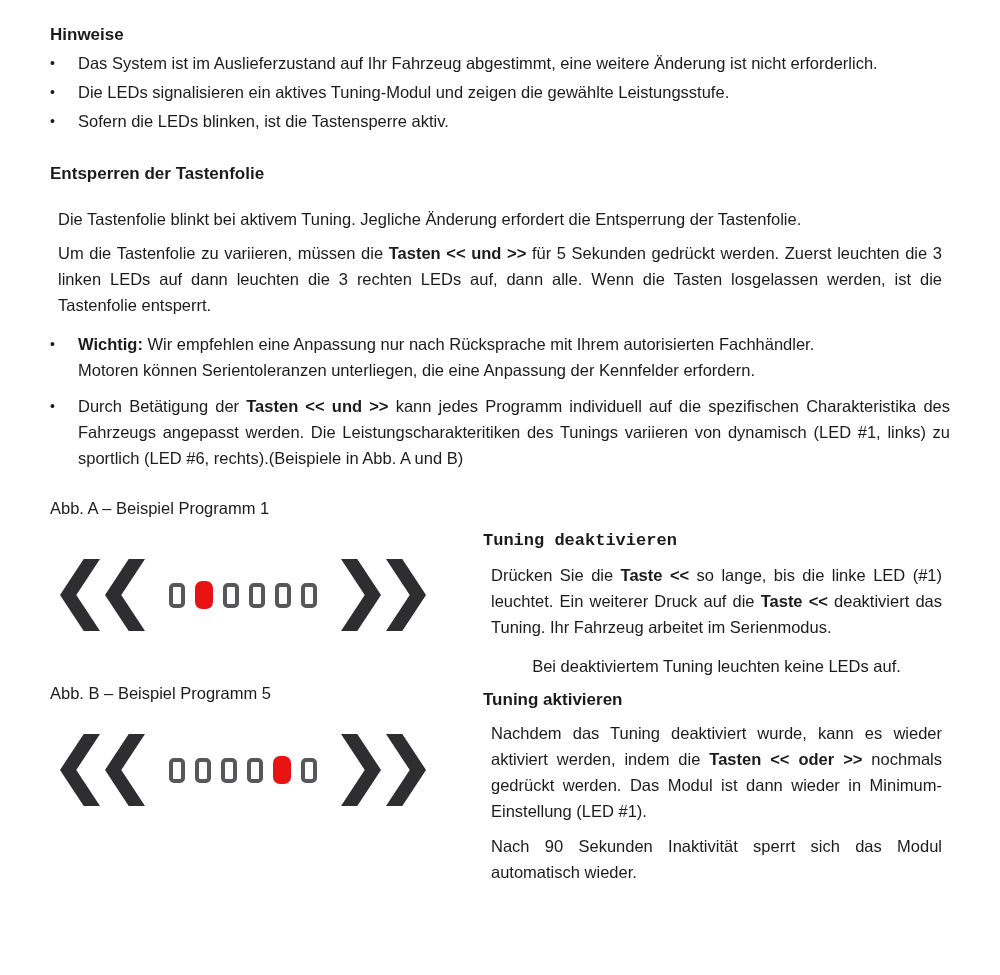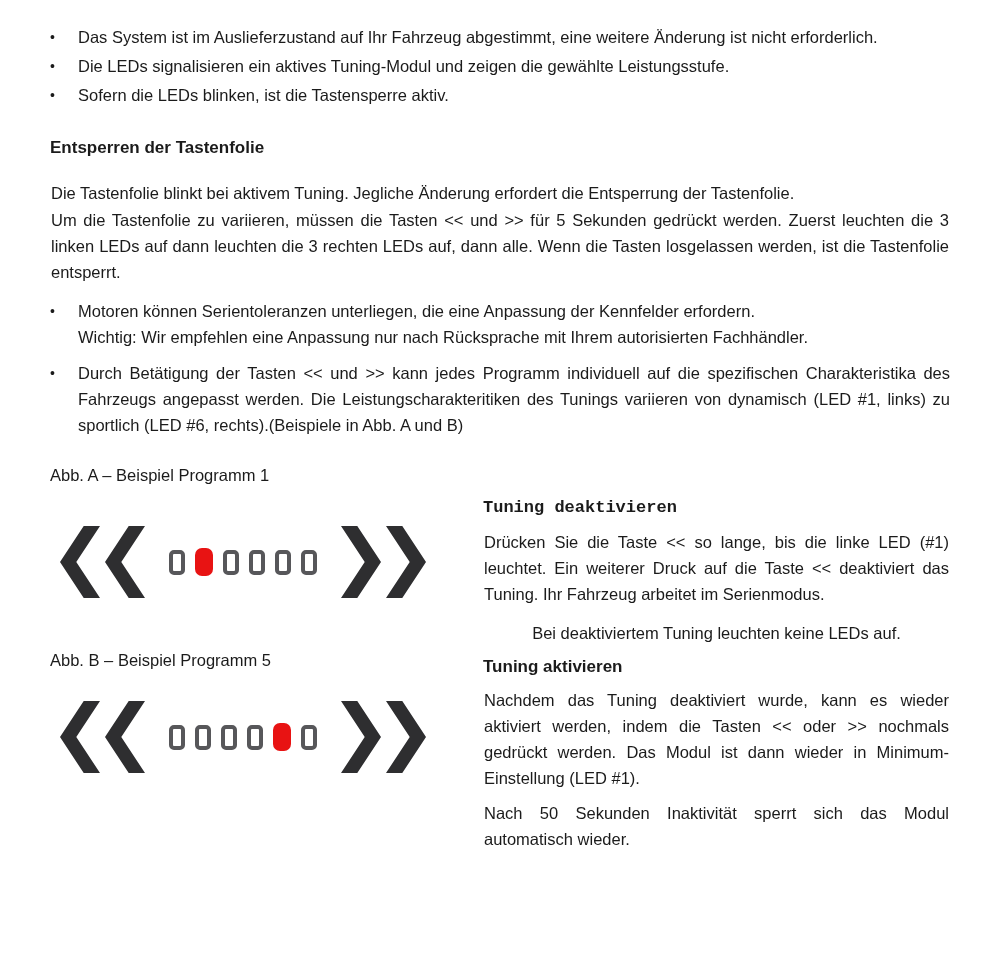--- a/index.html
+++ b/index.html
@@ -10,21 +10,21 @@
   }
   html,body{margin:0;padding:0;background:#ffffff;}
   body{
     width:1000px;height:975px;overflow:hidden;
     font-family:"Liberation Sans","DejaVu Sans",sans-serif;
     color:var(--text);
     font-size:16.5px;line-height:26px;
   }
   .page{position:relative;width:1000px;height:975px;padding:22px 50px 0 50px;box-sizing:border-box;}
   h2{font-size:17px;line-height:26px;margin:0;font-weight:700;color:var(--text);}
-  p{margin:1px;}
+  p{margin:8px;}
   .just{text-align:justify;text-justify:inter-word;}
 
   
   .bullet{display:flex;margin:0;}
   .bullet + .bullet{margin-top:3px;}
   .bullet .dot{width:28px;flex:none;font-size:14px;line-height:26px;}
   .bullet .txt{flex:1;}
 
   .sec-hinweise{margin-top:0;}
   .sec-hinweise .bullets{margin-top:2px;}
@@ -53,28 +53,29 @@
   .led-off{width:8px;height:17px;border:4px solid var(--led-border);border-radius:5px;background:#ffffff;}
   .led-on{width:18px;height:28px;border-radius:7px;background:var(--led-active);}
 
   .col-right h2.h-deakt{margin-top:33px;font-family:Liberation Mono, monospace;}
   .col-right .p1{margin-top:8px;}
   .col-right .p2{margin-top:13px;text-align:center;}
   .col-right h2.h-akt{margin-top:8px;}
   .col-right .p3{margin-top:7px;}
   .col-right .p4{margin-top:9px;}
 
-  b,.b{font-weight:400;}
+  b,.b{font-weight:700;}
 </style>
 </head>
 <body>
 
 <div class="page">
 
   <section class="sec-hinweise">
+    <h2>Hinweise</h2>
     <div class="bullets">
       <div class="bullet">
         <span class="dot">•</span>
         <span class="txt just">Das System ist im Auslieferzustand auf Ihr Fahrzeug abgestimmt, eine weitere Änderung ist nicht erforderlich.</span>
       </div>
       <div class="bullet">
         <span class="dot">•</span>
         <span class="txt">Die LEDs signalisieren ein aktives Tuning-Modul und zeigen die gewählte Leistungsstufe.</span>
       </div>
       <div class="bullet">
@@ -90,22 +91,22 @@
       <p>Die Tastenfolie blinkt bei aktivem Tuning. Jegliche Änderung erfordert die Entsperrung der Tastenfolie.</p>
       <p class="just"><span>Um die Tastenfolie zu variieren, müssen die </span><span class="b">Tasten &lt;&lt; und &gt;&gt;</span><span> für 5 Sekunden gedrückt werden. Zuerst leuchten die 3 linken LEDs auf dann leuchten die 3 rechten LEDs auf, dann alle. Wenn die Tasten losgelassen werden, ist die Tastenfolie entsperrt.</span></p>
     </div>
   </section>
 
   <section class="sec-anpassung">
     <div class="bullets">
       <div class="bullet">
         <span class="dot">•</span>
         <span class="txt">
+          <span style="display:block"><span class="b">Wichtig:</span><span> Wir empfehlen eine Anpassung nur nach Rücksprache mit Ihrem autorisierten Fachhändler.</span></span>
           <span style="display:block">Motoren können Serientoleranzen unterliegen, die eine Anpassung der Kennfelder erfordern.</span>
-          <span style="display:block"><span class="b">Wichtig:</span><span> Wir empfehlen eine Anpassung nur nach Rücksprache mit Ihrem autorisierten Fachhändler.</span></span>
         </span>
       </div>
       <div class="bullet">
         <span class="dot">•</span>
         <span class="txt just"><span>Durch Betätigung der </span><span class="b">Tasten &lt;&lt; und &gt;&gt;</span><span> kann jedes Programm individuell auf die spezifischen Charakteristika des Fahrzeugs angepasst werden. Die Leistungscharakteritiken des Tunings variieren von dynamisch (LED #1, links) zu sportlich (LED #6, rechts).(Beispiele in Abb. A und B)</span></span>
       </div>
     </div>
   </section>
 
   <div class="columns">
@@ -170,17 +171,17 @@
       </div>
     </div>
 
     <div class="col-right">
       <h2 class="h-deakt">Tuning deaktivieren</h2>
       <p class="p1 just"><span>Drücken Sie die </span><span class="b">Taste &lt;&lt;</span><span> so lange, bis die linke LED (#1) leuchtet. Ein weiterer Druck auf die </span><span class="b">Taste &lt;&lt;</span><span> deaktiviert das Tuning. Ihr Fahrzeug arbeitet im Serienmodus.</span></p>
       <p class="p2">Bei deaktiviertem Tuning leuchten keine LEDs auf.</p>
 
       <h2 class="h-akt">Tuning aktivieren</h2>
       <p class="p3 just"><span>Nachdem das Tuning deaktiviert wurde, kann es wieder aktiviert werden, indem die </span><span class="b">Tasten &lt;&lt; oder &gt;&gt;</span><span> nochmals gedrückt werden. Das Modul ist dann wieder in Minimum-Einstellung (LED #1).</span></p>
-      <p class="p4 just">Nach 50 Sekunden Inaktivität sperrt sich das Modul automatisch wieder.</p>
+      <p class="p4 just">Nach 90 Sekunden Inaktivität sperrt sich das Modul automatisch wieder.</p>
     </div>
 
   </div>
 </div>
 
 </body></html>

